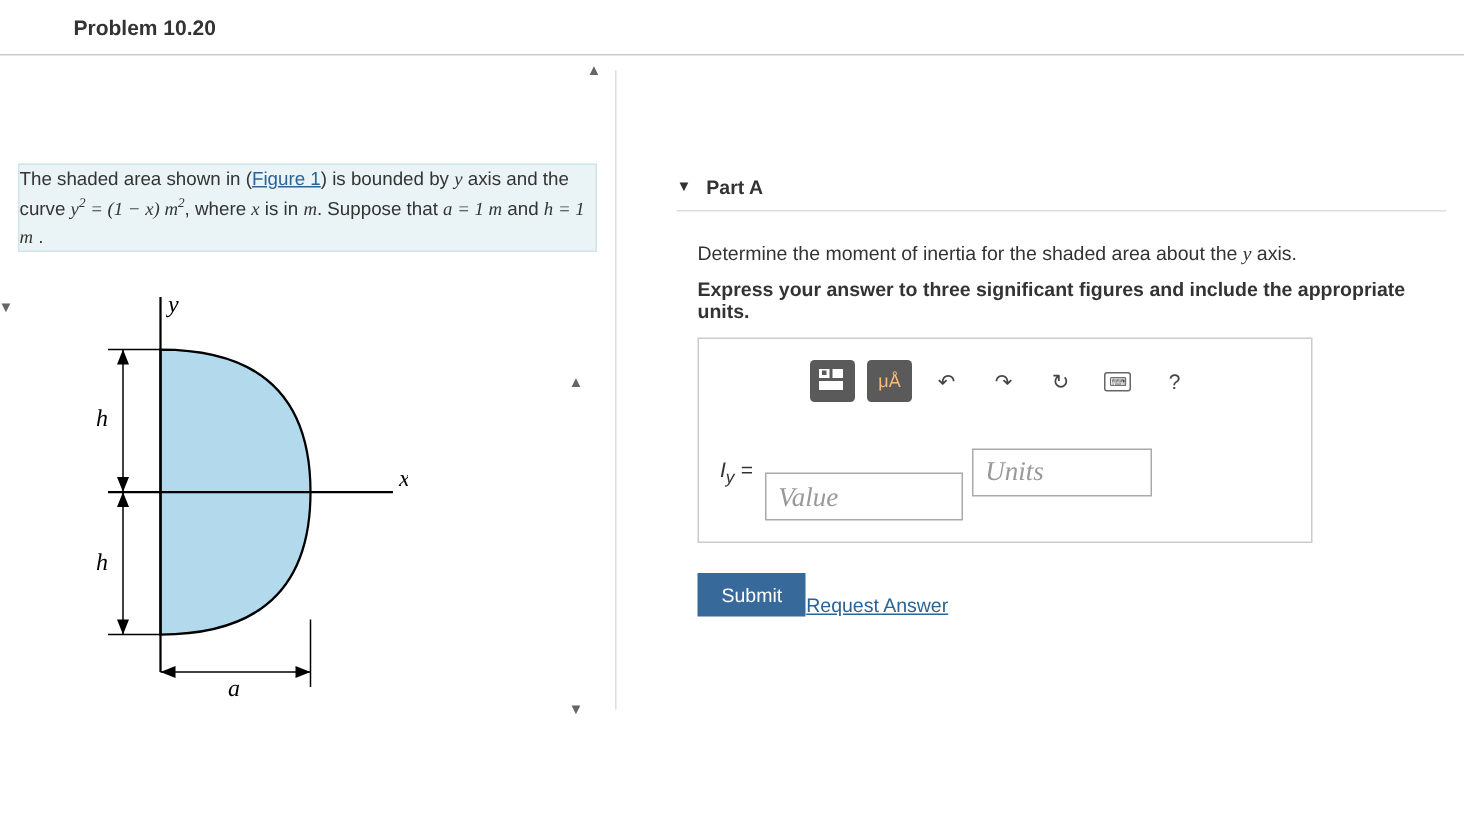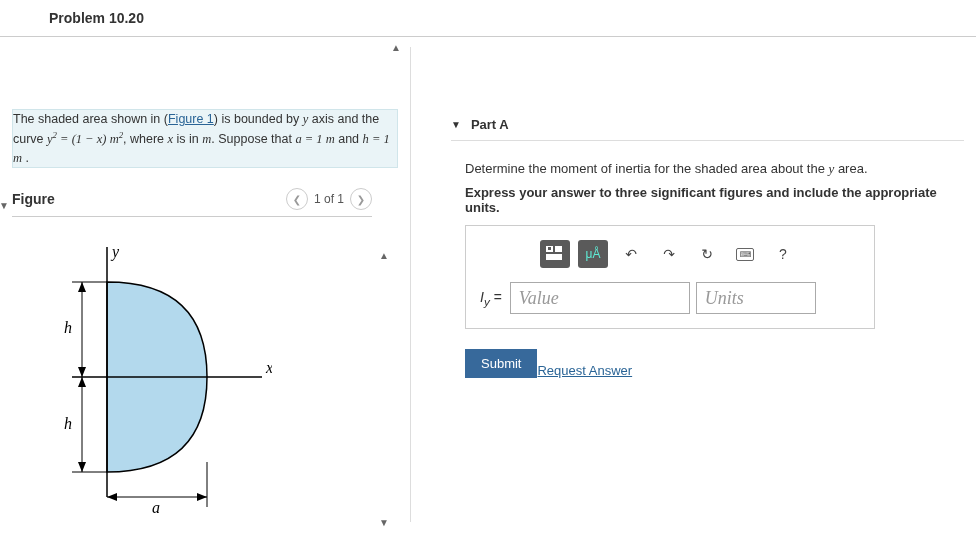--- a/index.html
+++ b/index.html
@@ -26,25 +26,25 @@
 .part-header { display: flex; align-items: center; gap: 10px; padding: 8px 0; border-bottom: 1px solid #ddd; margin-top: 60px; }
 .part-header .toggle { font-size: 10px; }
 .part-header .label { font-weight: bold; font-size: 13px; }
 .part-body { padding: 20px 0 0 14px; }
 .instruction { font-size: 13px; margin-bottom: 8px; }
 .instruction strong { font-weight: bold; }
 .answer-panel { border: 1px solid #ccc; padding: 14px; margin-top: 10px; width: 410px; }
 .toolbar { display: flex; align-items: center; gap: 8px; margin-bottom: 14px; padding-left: 60px; }
 .tb-btn { display: inline-flex; align-items: center; justify-content: center; height: 28px; min-width: 30px; padding: 0 4px; border-radius: 3px; font-size: 14px; color: #444; cursor: pointer; }
 .tb-dark { background: #5a5a5a; color: #fff; }
-.tb-units { background: #5a5a5a; color: #5eead4; font-size: 12px; }
+.tb-units { background: #5a5a5a; color: #fdba74; font-size: 12px; }
 .input-row { display: flex; align-items: center; gap: 6px; }
 .var-label { font-family: Liberation Sans, sans-serif; font-style: italic; font-size: 14px; padding-right: 2px; }
 .input-box { border: 1px solid #aaa; height: 32px; padding: 0 8px; font-family: 'Times New Roman', serif; font-style: italic; font-size: 18px; color: #999; display: flex; align-items: center; }
-.value-box { width: 180px; }
+.value-box { width: 132px; margin-top: 33px; }
 .units-box { width: 120px; }
 .submit-row { margin-top: 20px; display: flex; align-items: flex-end; gap: 0; }
 .submit-btn { background: #37699b; color: #fff; border: none; padding: 7px 16px; font-size: 13px; cursor: pointer; }
 .link { color: #2a6496; text-decoration: underline; cursor: pointer; font-size: 13px; }
 .feedback { margin-top: 30px; }
 .keyboard-icon { border: 1px solid #666; border-radius: 2px; font-size: 8px; padding: 1px 3px; letter-spacing: -1px; }
 sup { font-size: 0.7em; }
 </style>
 </head>
 <body>
@@ -55,28 +55,20 @@
 
 <div class="content">
 
   <div class="left-col">
     <div class="scroll-arrow scroll-up">▲</div>
 
     <div class="problem-box">
       <span>The shaded area shown in (</span><a href="#">Figure 1</a><span>) is bounded by </span><span class="math-i">y</span><span> axis and the curve </span><span class="math-i"><i>y</i><sup>2</sup> = (1 − <i>x</i>) m<sup>2</sup></span><span>, where </span><span class="math-i">x</span><span> is in </span><span class="math-i">m</span><span>. Suppose that </span><span class="math-i"><i>a</i> = 1  m</span><span> and </span><span class="math-i"><i>h</i> = 1  m</span><span> .</span>
     </div>
 
-    <div class="figure-header">
-      <h3>Figure</h3>
-      <div class="fig-nav">
-        <span class="nav-btn">❮</span>
-        <span>1 of 1</span>
-        <span class="nav-btn">❯</span>
-      </div>
-    </div>
 
     <div class="scroll-arrow scroll-up-l">▲</div>
 
     <div class="figure-body">
       <svg width="260" height="280" viewBox="0 0 260 280">
 
         <path d="M 95 45 Q 195 45 195 140 Q 195 235 95 235 Z" fill="#b3d9ed" stroke="#000" stroke-width="1.5"></path>
 
         <line x1="60" y1="140" x2="250" y2="140" stroke="#000" stroke-width="1.5"></line>
 
@@ -114,21 +106,21 @@
   <div class="right-col">
     <div class="scroll-arrow scroll-down" style="top:160px; right:auto; left:-4px;">▼</div>
 
     <div class="part-header">
       <span class="toggle">▼</span>
       <span class="label">Part A</span>
     </div>
 
     <div class="part-body">
       <p class="instruction">
-        <span>Determine the moment of inertia for the shaded area about the </span><span class="math-i">y</span><span> area.</span>
+        <span>Determine the moment of inertia for the shaded area about the </span><span class="math-i">y</span><span> axis.</span>
       </p>
       <p class="instruction"><strong>Express your answer to three significant figures and include the appropriate units.</strong></p>
 
       <div class="answer-panel">
         <div class="toolbar">
           <span class="tb-btn tb-dark">
             <svg width="18" height="16" viewBox="0 0 18 16">
                 <rect x="0" y="0" width="7" height="6" fill="#fff"></rect>
                 <rect x="2" y="1" width="3" height="3" fill="#5a5a5a"></rect>
                 <rect x="9" y="0" width="7" height="6" fill="#fff"></rect>

